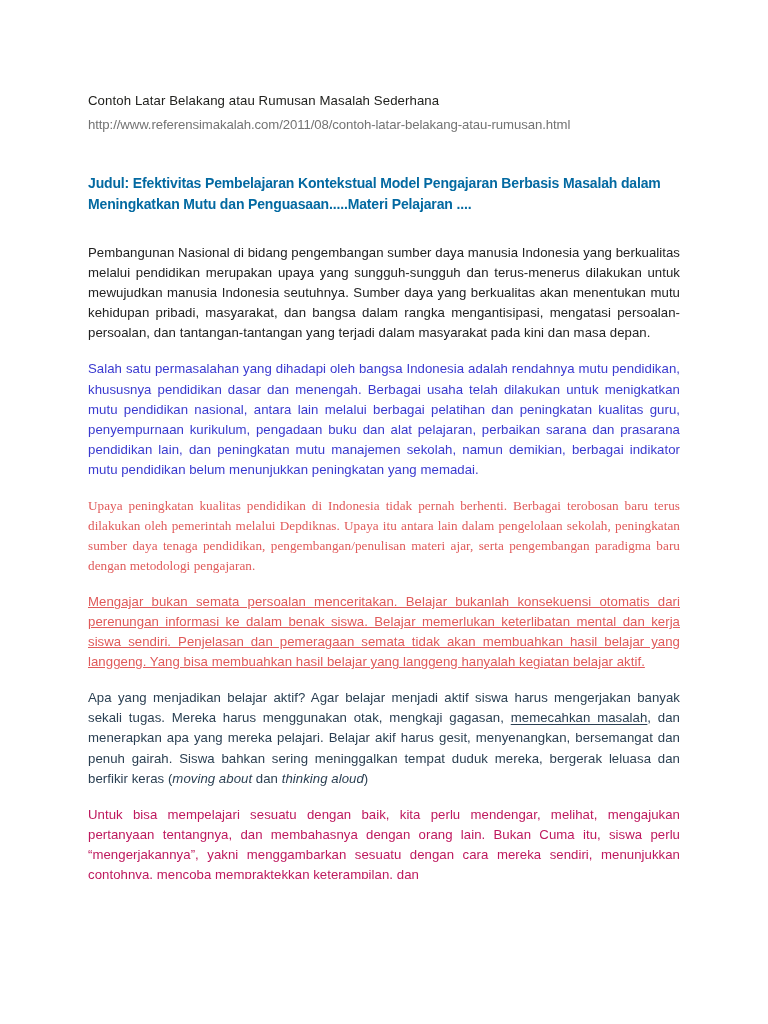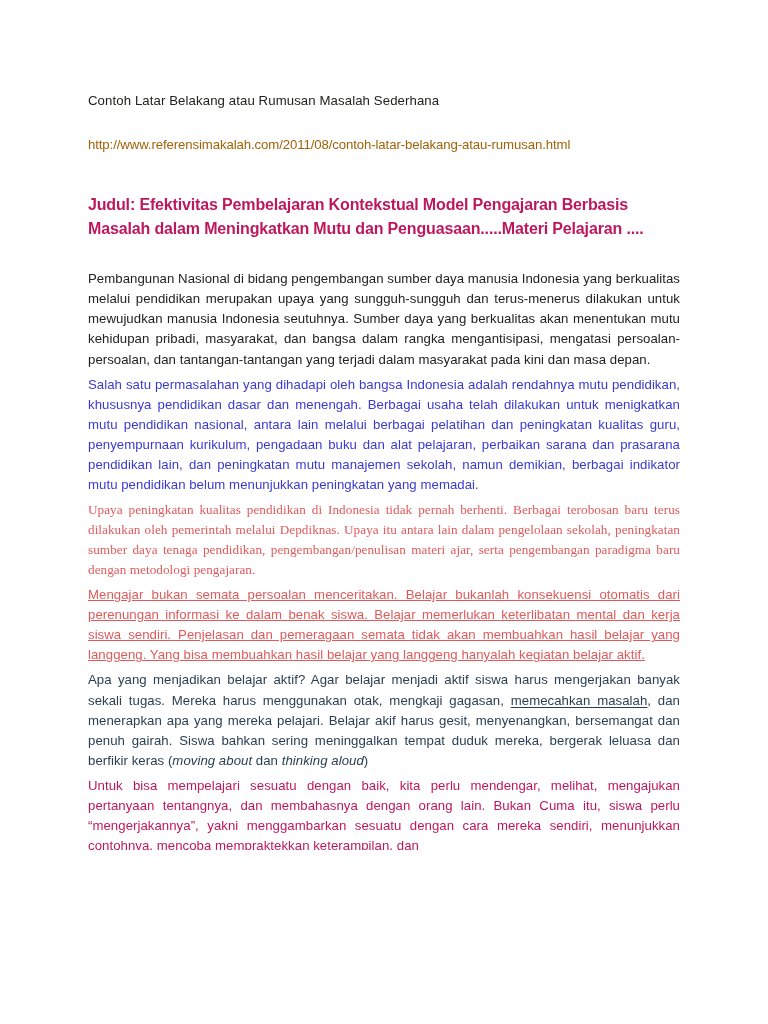--- a/index.html
+++ b/index.html
@@ -32,50 +32,50 @@
   }
 
   
   .doc-header {
     color: #22221f;
     font-size: 13.2px;
     line-height: 1.35;
     letter-spacing: 0.1px;
   }
   .doc-header .source-url {
-    margin-top: 26px;
+    margin-top: 6px;
     display: block;
-    color: #a16207;
+    color: #737373;
     font-size: 13.2px;
     letter-spacing: -0.1px;
     text-decoration: none;
   }
 
   
   .doc-title {
     margin-top: 39px;
-    color: #be185d;
-    font-size: 16px;
+    color: #0369a1;
+    font-size: 14px;
     font-weight: bold;
     line-height: 1.52;
     letter-spacing: -0.15px;
     text-align: left;
   }
 
   
   .para {
     text-align: justify;
     text-justify: inter-word;
     font-size: 13.2px;
     line-height: 1.52;
     letter-spacing: 0.05px;
     margin: 0;
   }
 
-  .para + .para { margin-top: 5px; }
+  .para + .para { margin-top: 16px; }
 
   #para-intro       { margin-top: 28px; color: #222222; }
   #para-problem     { color: #3a3ad0; }
   #para-quality     { color: #e05a5a; font-family: Liberation Serif, serif; }
   #para-teaching    { color: #e05a5a; text-decoration: underline; }
   #para-active      { color: #2a3f52; }
   #para-learning    { color: #be185d; }
 
   .hl-underline {
     font-weight: normal;

